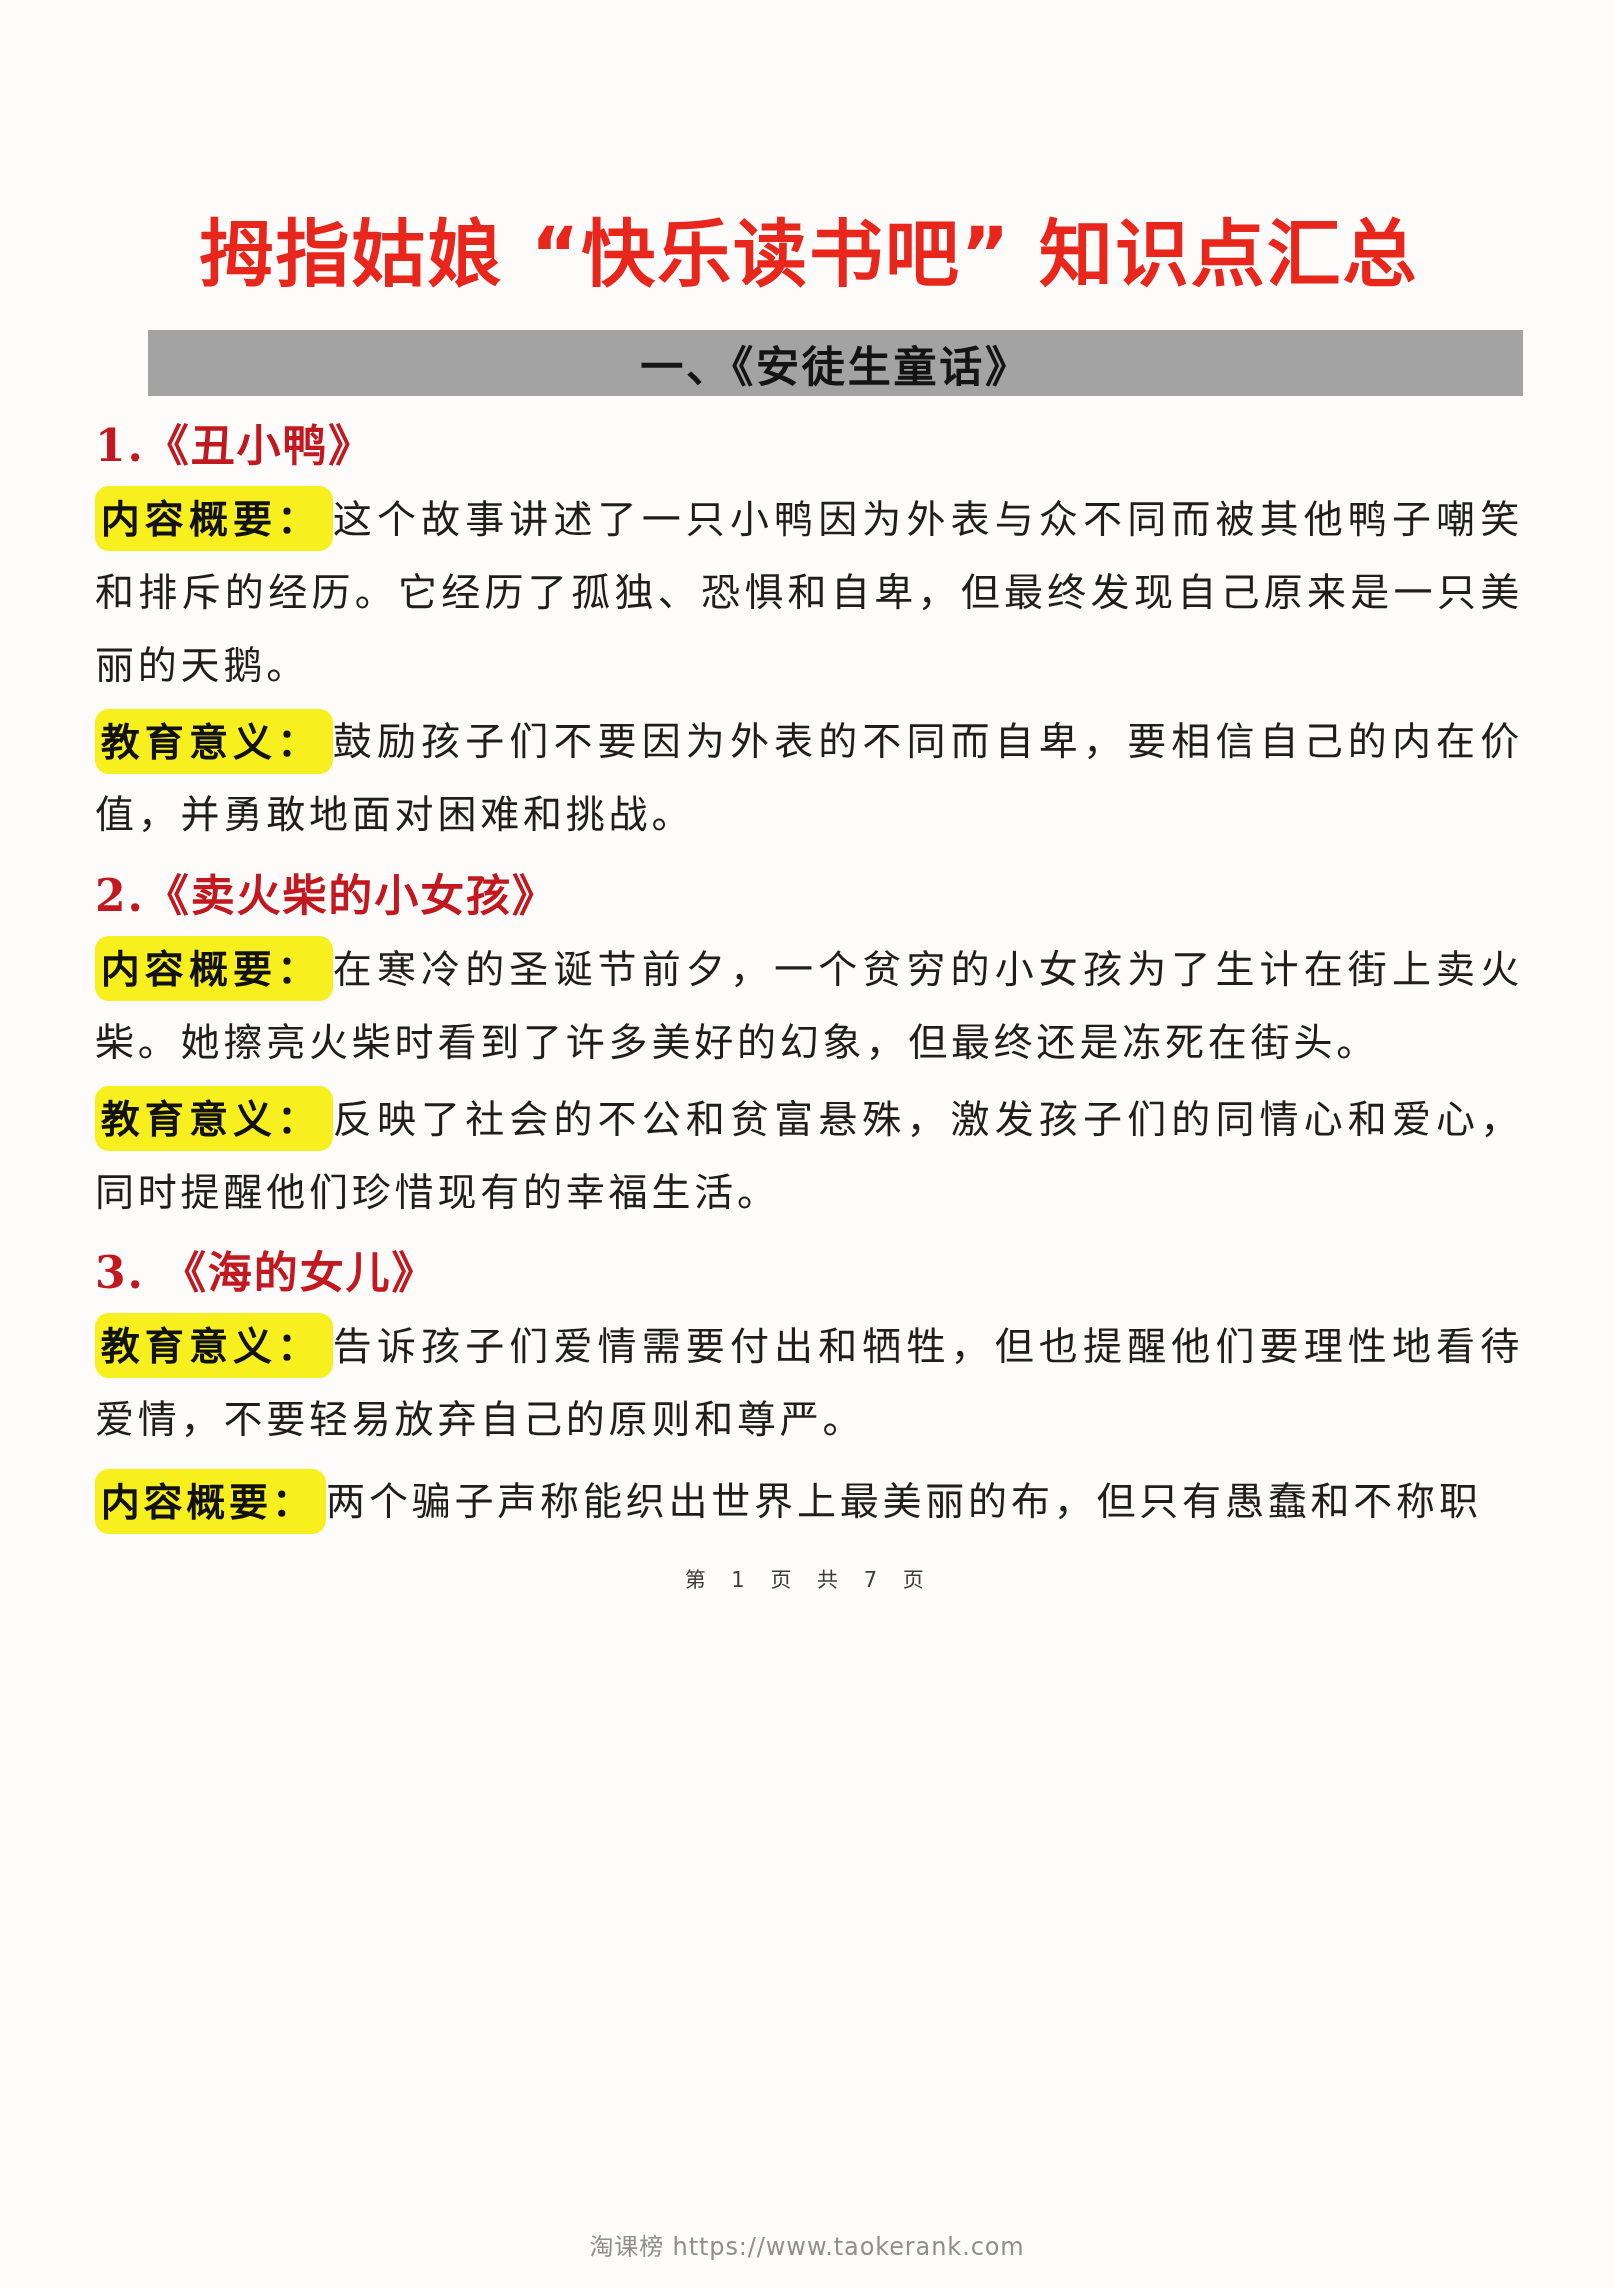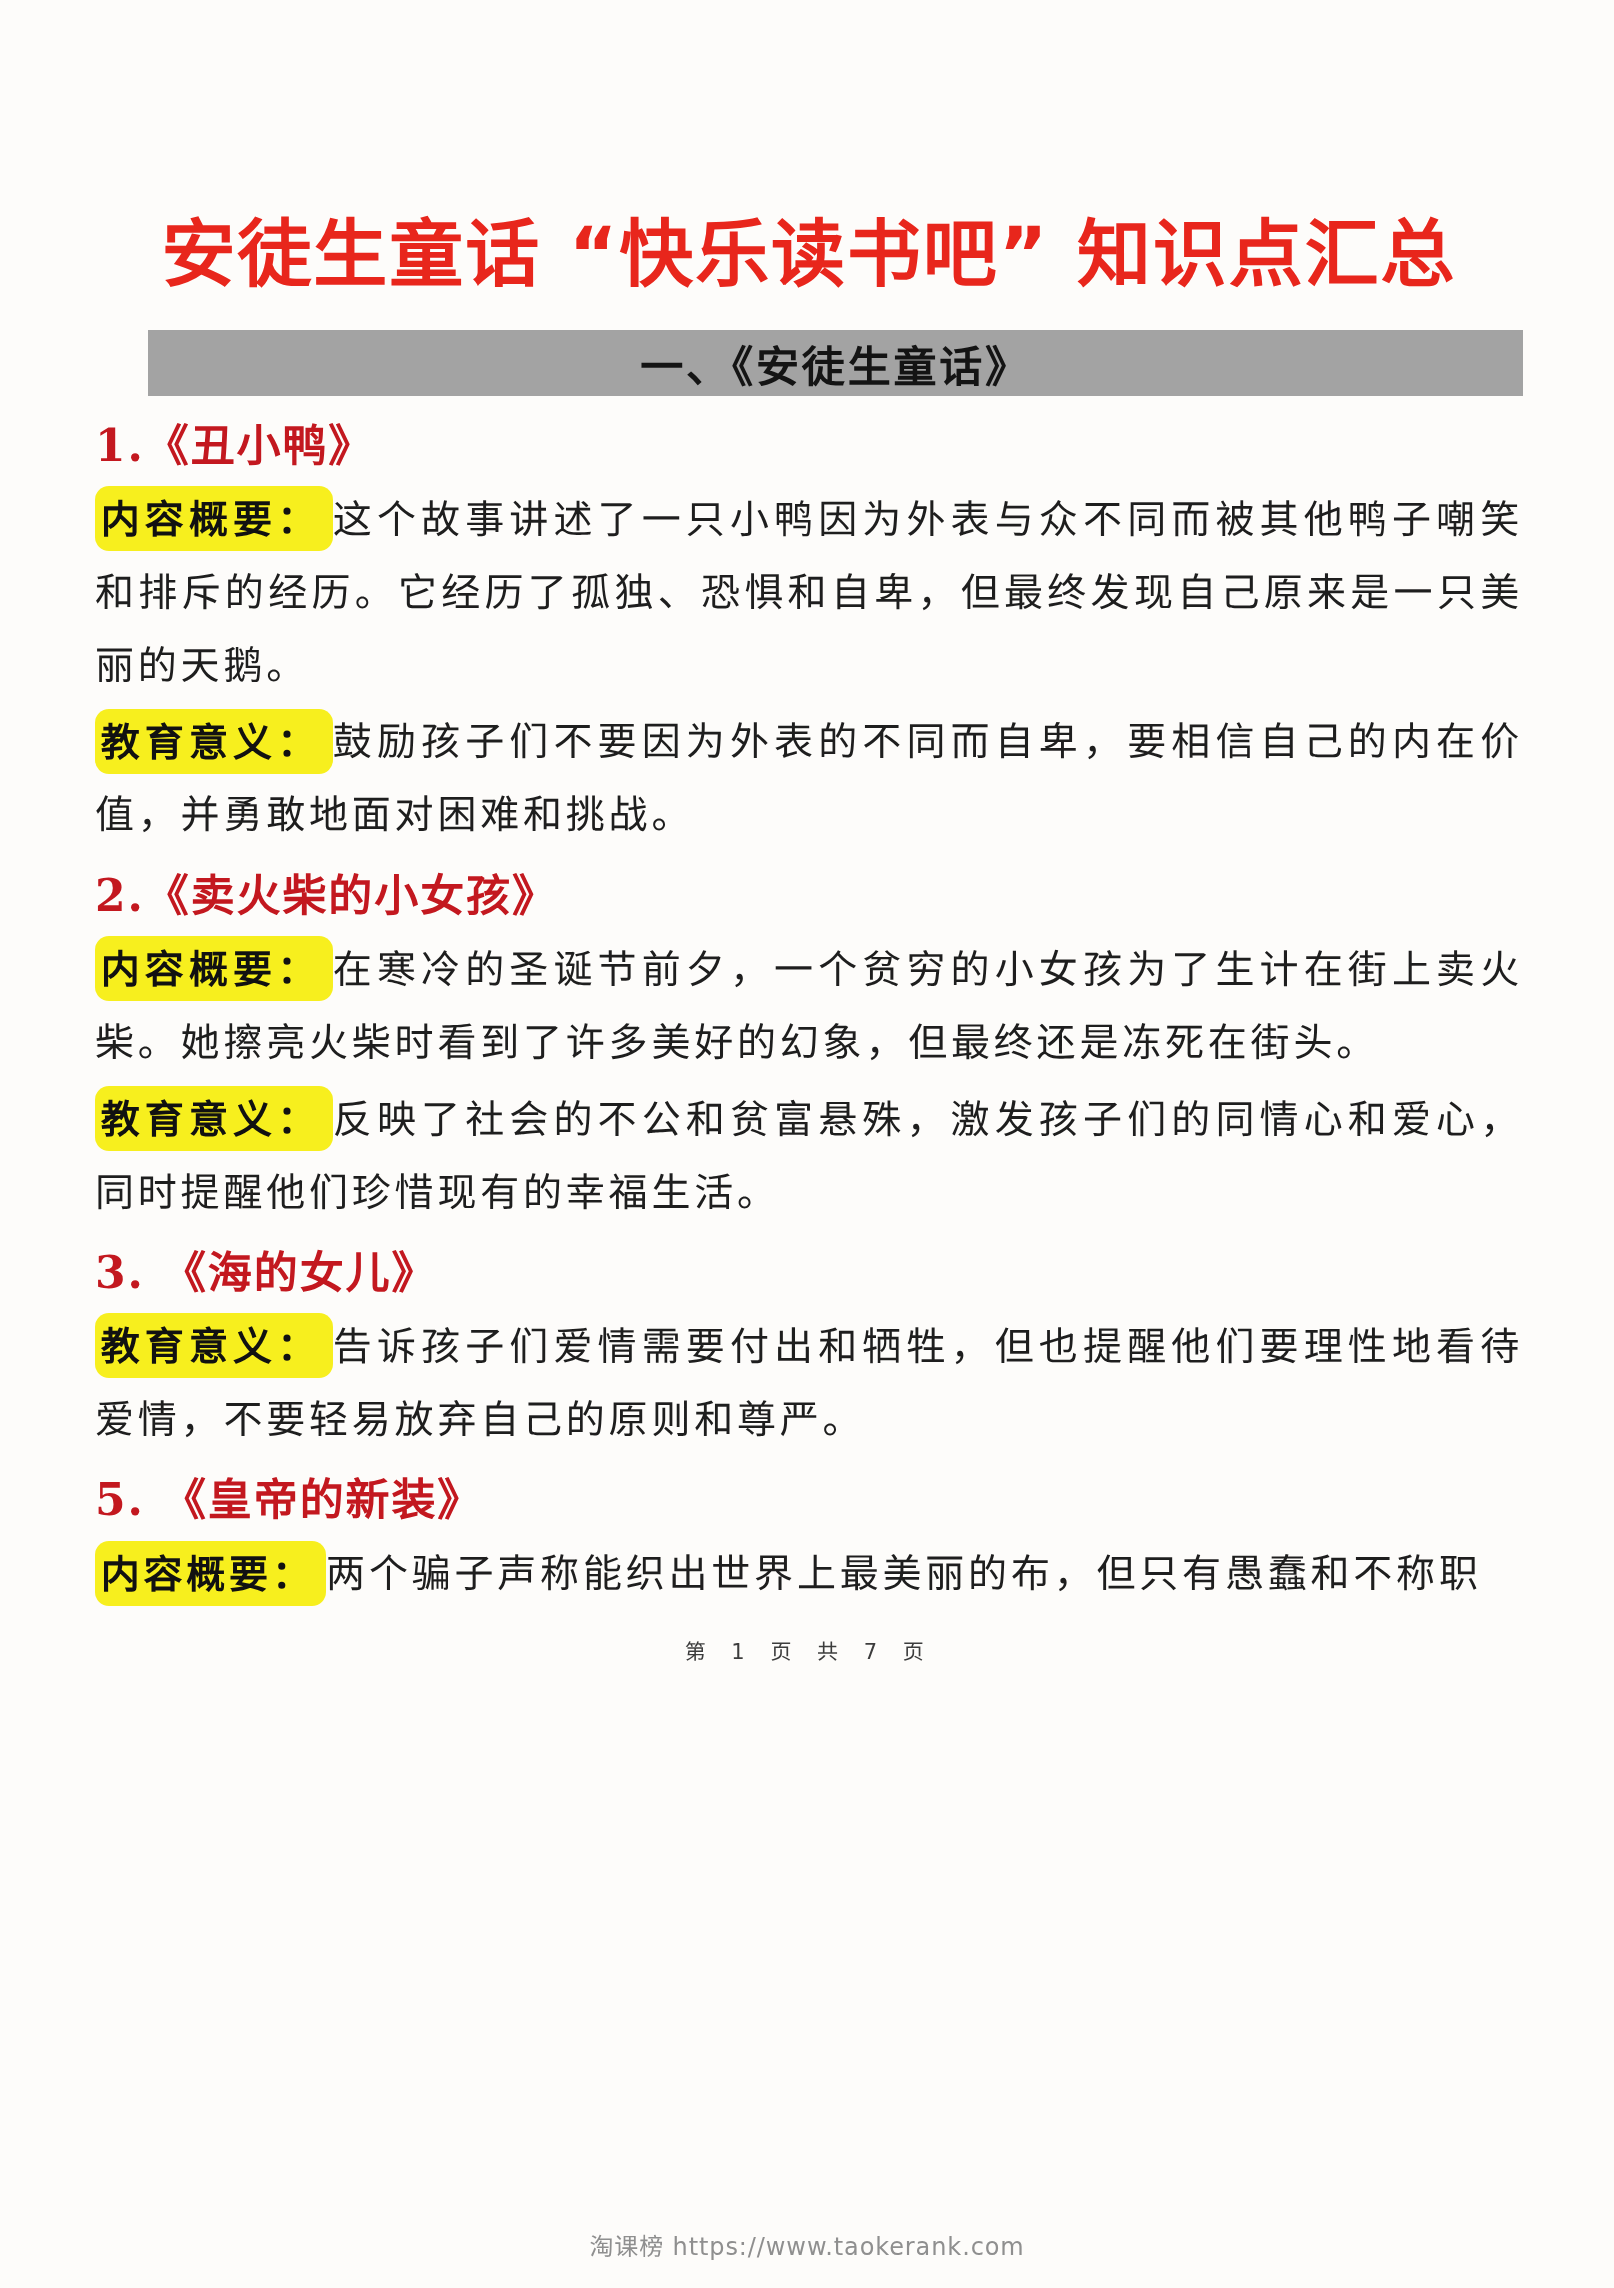--- a/index.html
+++ b/index.html
@@ -101,21 +101,21 @@
     color:#8f8f8f;
     letter-spacing:0.9px;
     font-family:"DejaVu Sans","Liberation Sans",sans-serif;
   }
 </style>
 </head>
 <body>
 
 <div class="page">
 
-  <h1 class="main-title">安徒生童话 “快乐读书吧” 知识点汇总</h1>
+  <h1 class="main-title">拇指姑娘 “快乐读书吧” 知识点汇总</h1>
 
 
   <div class="banner">
     <span class="banner-text">一、《安徒生童话》</span>
   </div>
 
   <div class="sections" id="sections">
       <div class="section">
         <div class="section-title">1.《丑小鸭》</div>
         <p class="para"><span class="label hl">内容概要：</span><span>这个故事讲述了一只小鸭因为外表与众不同而被其他鸭子嘲笑和排斥的经历。它经历了孤独、恐惧和自卑，但最终发现自己原来是一只美丽的天鹅。</span></p>
@@ -124,21 +124,20 @@
       <div class="section">
         <div class="section-title">2.《卖火柴的小女孩》</div>
         <p class="para"><span class="label hl">内容概要：</span><span>在寒冷的圣诞节前夕，一个贫穷的小女孩为了生计在街上卖火柴。她擦亮火柴时看到了许多美好的幻象，但最终还是冻死在街头。</span></p>
         <p class="para"><span class="label hl">教育意义：</span><span>反映了社会的不公和贫富悬殊，激发孩子们的同情心和爱心，同时提醒他们珍惜现有的幸福生活。</span></p>
       </div>
       <div class="section">
         <div class="section-title">3. 《海的女儿》</div>
         <p class="para"><span class="label hl">教育意义：</span><span>告诉孩子们爱情需要付出和牺牲，但也提醒他们要理性地看待爱情，不要轻易放弃自己的原则和尊严。</span></p>
       </div>
       <div class="section">
-        <div class="section-title">5. 《皇帝的新装》</div>
         <p class="para"><span class="label hl">内容概要：</span><span>两个骗子声称能织出世界上最美丽的布，但只有愚蠢和不称职</span></p>
       </div>
     </div>
 
   <div class="footer">第 1 页 共 7 页</div>
 
   <div class="watermark">淘课榜 https://www.taokerank.com</div>
 
 </div>
 

